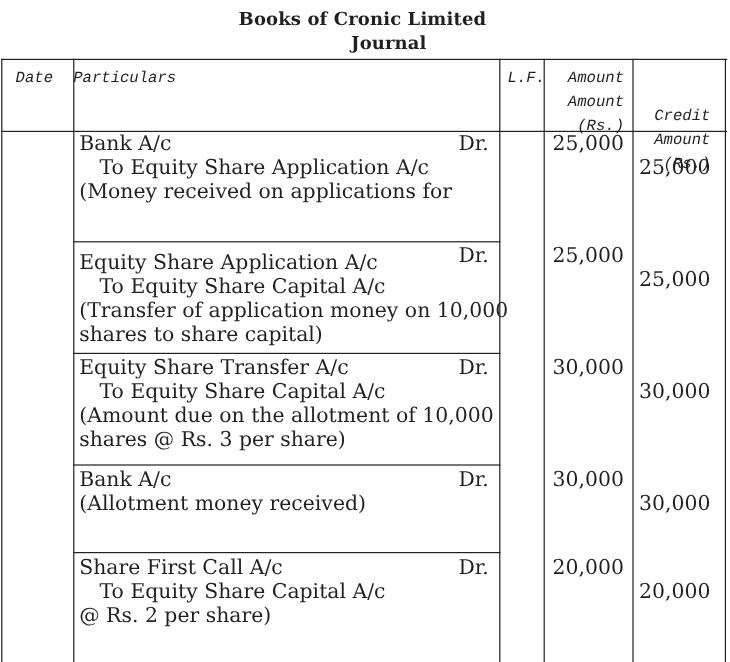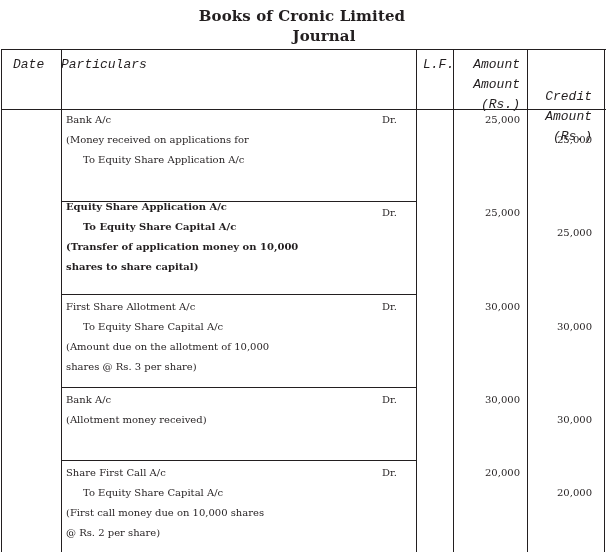--- a/index.html
+++ b/index.html
@@ -16,21 +16,21 @@
   .t2 { top: 27px; padding-left: 22px; }
 
   .vline { position: absolute; top: 49px; bottom: 0; width: 1px; background: #231f20; }
   .hline { position: absolute; height: 1px; background: #231f20; }
 
   .hdr {
     position: absolute; font-style: italic; font-size: 13px; line-height: 20px;
     font-family: Liberation Mono, monospace;
   }
   .cell {
-    position: absolute; font-size: 10px; line-height: 20px;
+    position: absolute; font-size: 17px; line-height: 20px;
     font-family: "DejaVu Serif", "Liberation Serif", serif;
   }
   .amt { text-align: right; }
   .entry-line { white-space: nowrap; }
   .indent { padding-left: 17px; }
 </style>
 </head>
 <body>
 
 <div>
@@ -67,43 +67,43 @@
     <div class="hdr amt" style="top:55px; left:528px; width:64px;margin-top:32px;">
       <div>Credit</div>
       <div>Amount</div>
       <div>(Rs.)</div>
     </div>
   </div>
 
   <div>
     <div class="cell" style="top:110px; left:66px; width:345px;">
       <div class="entry-line">Bank A/c</div>
+      <div class="entry-line indent">To Equity Share Application A/c</div>
       <div class="entry-line">(Money received on applications for</div>
-      <div class="entry-line indent">To Equity Share Application A/c</div>
     </div>
     <div class="cell" style="top:110px; left:382px;">Dr.</div>
     <div class="cell amt" style="top:110px; left:454px; width:66px;">25,000</div>
     <div class="cell amt" style="top:130px; left:528px; width:64px;">25,000</div>
   </div>
 
   <div>
-    <div class="cell" style="top:197px; left:66px; width:345px;font-weight:bold;">
+    <div class="cell" style="top:209px; left:66px; width:345px;">
       <div class="entry-line">Equity Share Application A/c</div>
       <div class="entry-line indent">To Equity Share Capital A/c</div>
       <div class="entry-line">(Transfer of application money on 10,000</div>
       <div class="entry-line">shares to share capital)</div>
     </div>
     <div class="cell" style="top:203px; left:382px;">Dr.</div>
     <div class="cell amt" style="top:203px; left:454px; width:66px;">25,000</div>
     <div class="cell amt" style="top:223px; left:528px; width:64px;">25,000</div>
   </div>
 
   <div>
     <div class="cell" style="top:297px; left:66px; width:345px;">
-      <div class="entry-line">First Share Allotment A/c</div>
+      <div class="entry-line">Equity Share Transfer A/c</div>
       <div class="entry-line indent">To Equity Share Capital A/c</div>
       <div class="entry-line">(Amount due on the allotment of 10,000</div>
       <div class="entry-line">shares @ Rs. 3 per share)</div>
     </div>
     <div class="cell" style="top:297px; left:382px;">Dr.</div>
     <div class="cell amt" style="top:297px; left:454px; width:66px;">30,000</div>
     <div class="cell amt" style="top:317px; left:528px; width:64px;">30,000</div>
   </div>
 
   <div>
@@ -113,20 +113,19 @@
     </div>
     <div class="cell" style="top:390px; left:382px;">Dr.</div>
     <div class="cell amt" style="top:390px; left:454px; width:66px;">30,000</div>
     <div class="cell amt" style="top:410px; left:528px; width:64px;">30,000</div>
   </div>
 
   <div>
     <div class="cell" style="top:463px; left:66px; width:345px;">
       <div class="entry-line">Share First Call A/c</div>
       <div class="entry-line indent">To Equity Share Capital A/c</div>
-      <div class="entry-line">(First call money due on 10,000 shares</div>
       <div class="entry-line">@ Rs. 2 per share)</div>
     </div>
     <div class="cell" style="top:463px; left:382px;">Dr.</div>
     <div class="cell amt" style="top:463px; left:454px; width:66px;">20,000</div>
     <div class="cell amt" style="top:483px; left:528px; width:64px;">20,000</div>
   </div>
 </div>
 
 </body></html>

